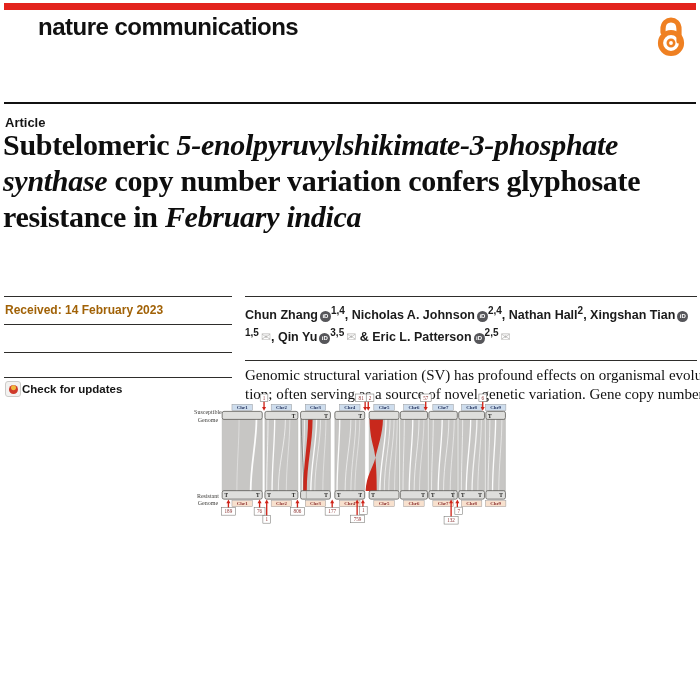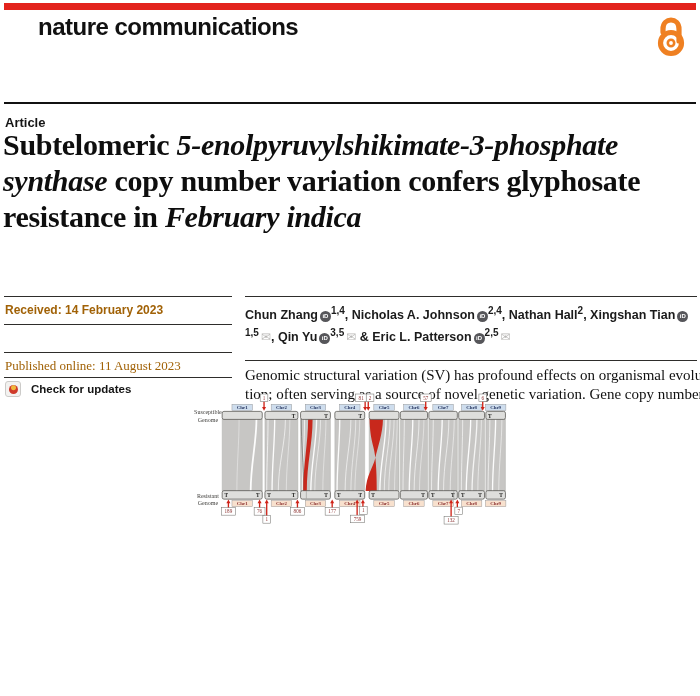--- a/index.html
+++ b/index.html
@@ -13,21 +13,21 @@
   #doi{right:4px;top:85px;font-size:11px;text-decoration:none;}
   #rule-title{left:4px;top:102px;width:692px;height:2px;background:#111;}
   #title{left:3px;top:107px;width:655px;font-family:"Liberation Serif",serif;font-weight:bold;
          font-size:30px;line-height:36px;letter-spacing:-0.3px;color:#0e0e0e;}
   #title .it{font-style:italic;}
   .hrule{height:1px;background:#2e2d2b;}
   .leftcol-rule{left:4px;width:228px;}
   .rightcol-rule{left:245px;width:452px;}
   .meta-text{left:5px;width:225px;font-size:12px;font-weight:bold;color:#a16207;}
   #published{font-family:"Liberation Serif",serif;font-weight:normal;font-size:13px;}
-  #check-updates{left:5px;top:381px;display:flex;align-items:center;gap:10px;font-size:11.5px;font-weight:bold;cursor:pointer;}
+  #check-updates{left:5px;top:381px;display:flex;align-items:center;gap:1px;font-size:11.5px;font-weight:bold;cursor:pointer;}
   #check-badge{width:14px;height:14px;border:1px solid #cccbc9;border-radius:3px;background:#f3f2f0;
                display:inline-flex;align-items:center;justify-content:center;}
   #check-badge .dot{width:9px;height:9px;border-radius:50%;
                     background:radial-gradient(circle at 50% 30%, #f0b83a 0 2px, #cf3a2b 3px);}
   #authors{left:245px;top:302px;width:455px;font-size:12.5px;font-weight:bold;line-height:17px;color:#1b1b1b;}
   .orcid{display:inline-block;width:11px;height:11px;border-radius:50%;background:#56565a;color:#fff;
          font-size:6px;font-weight:bold;text-align:center;line-height:11px;vertical-align:1px;margin-left:2px;}
   .mailico{color:#b9b8b6;font-size:12px;margin-left:2px;font-weight:normal;}
   sup{font-size:10px;}
   #abstract{left:245px;top:366px;width:453px;font-family:"Liberation Serif",serif;font-size:15px;
@@ -47,21 +47,20 @@
     <path d="M 26,27 V 15 C 26,3 10,3 10,15 V 18" fill="none" stroke="#ef8022" stroke-width="5.2" stroke-linecap="round"></path>
   </svg>
   <div id="article-label" class="abs">Article</div>
   <div id="rule-title" class="abs"></div>
   <h1 id="title" class="abs"><span>Subtelomeric </span><span class="it">5-enolpyruvylshikimate-3-phosphate synthase</span><span> copy number variation confers glyphosate resistance in </span><span class="it">February indica</span></h1>
 
   <div class="abs hrule leftcol-rule" style="top:296px"></div>
   <div class="abs meta-text" id="received" style="top:303px">Received: 14 February 2023</div>
   <div class="abs hrule leftcol-rule" style="top:324px"></div>
   <div class="abs hrule leftcol-rule" style="top:352px"></div>
-  <div class="abs meta-text" id="published" style="top:358px">Published online: 11 August 2023</div>
   <div class="abs hrule leftcol-rule" style="top:377px"></div>
   <div id="check-updates" class="abs">
     <span id="check-badge">
         <span class="dot"></span>
       </span>
     <span>Check for updates</span>
   </div>
 
   <div class="abs hrule rightcol-rule" style="top:296px"></div>
   <div id="authors" class="abs"><span>Chun Zhang</span><span class="orcid">iD</span><sup>1,4</sup>, <span>Nicholas A. Johnson</span><span class="orcid">iD</span><sup>2,4</sup>, <span>Nathan Hall</span><sup>2</sup>, <span>Xingshan Tian</span><span class="orcid">iD</span><sup>1,5</sup><span class="mailico">✉</span>, <span>Qin Yu</span><span class="orcid">iD</span><sup>3,5</sup><span class="mailico">✉</span> &amp; <span>Eric L. Patterson</span><span class="orcid">iD</span><sup>2,5</sup><span class="mailico">✉</span></div>

